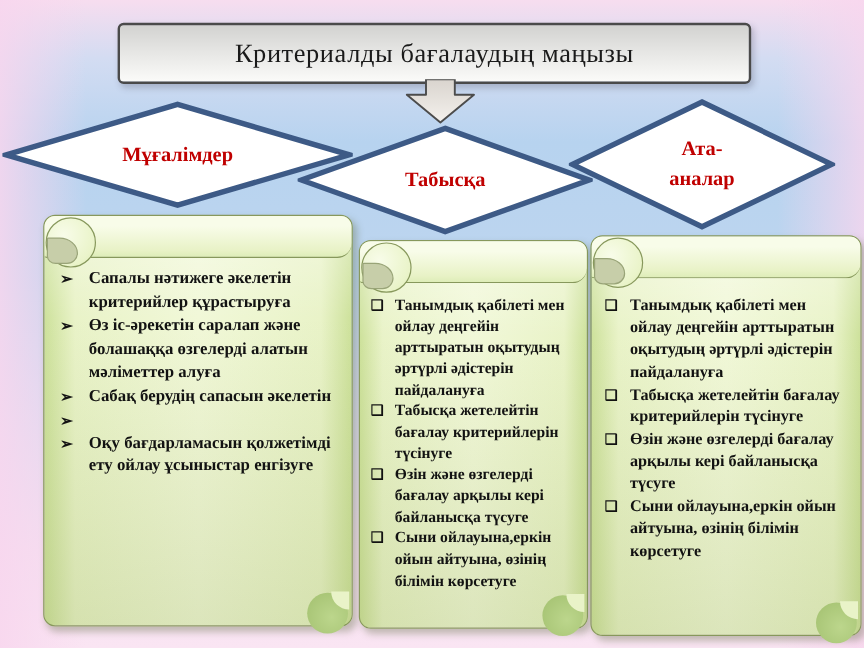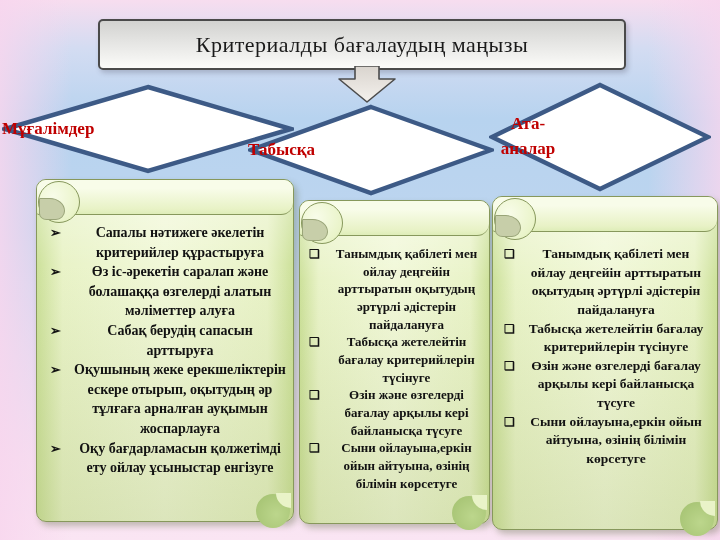--- a/index.html
+++ b/index.html
@@ -15,29 +15,29 @@
     position:absolute;left:98px;top:19px;width:524px;height:47px;
     border:2px solid #4a4a4a;border-radius:5px;
     background:linear-gradient(180deg,#d2d2d0 0%,#e5e5e3 45%,#fbfbf9 100%);
     box-shadow:2px 3px 5px rgba(60,60,80,.25);
     display:flex;align-items:center;justify-content:center;
     font-size:22px;color:#1a1a1a;letter-spacing:.5px;
   }
   
   .arrow{position:absolute;left:336px;top:66px;}
   
-  .diamond{position:absolute;display:flex;align-items:center;justify-content:flex-start;}
+  .diamond{position:absolute;display:flex;align-items:center;justify-content:center;}
   .diamond svg{position:absolute;inset:0;}
   .dlabel{
     position:relative;z-index:2;color:#c00000;font-weight:bold;font-size:17px;
     text-align:center;line-height:1.45;
   }
   .d-teachers{left:2px;top:84px;width:292px;height:90px;}
   .d-students{left:248px;top:104px;width:246px;height:92px;}
-  .d-parents{left:489px;top:82px;width:222px;height:110px;}
+  .d-parents{left:474px;top:82px;width:222px;height:110px;}
   .d-parents .dlabel{width:78px;}
   
   .scroll{
     position:absolute;
     border:1px solid #87985c;border-radius:10px;
     background:
       linear-gradient(180deg, rgba(255,255,255,.4) 0%, rgba(255,255,255,0) 25%, rgba(135,155,75,.20) 100%),
       linear-gradient(90deg, #cde19b 0%, #e9f3c8 10%, #f1f8d8 50%, #e9f3c8 90%, #cde19b 100%);
     box-shadow:3px 4px 6px rgba(90,100,60,.35);
   }
@@ -60,21 +60,21 @@
     position:absolute;bottom:-7px;right:3px;width:34px;height:34px;border-radius:50%;
     background:radial-gradient(circle at 60% 60%, #bcd68c, #a2c06f);
   }
   .curl-br::after{
     content:"";position:absolute;top:-1px;right:-1px;width:15px;height:15px;
     background:#e9f3c8;border-radius:0 0 0 100%;
   }
   .blist{margin:0;list-style:none;color:#121212;font-weight:bold;}
   .blist li{display:flex;margin:0;}
   .bmark{flex:0 0 auto;padding-top:1px;}
-  .btxt{flex:1 1 auto;text-align:center;}
+  .btxt{flex:1 1 auto;}
   .box-teachers{left:36px;top:179px;width:256px;height:341px;}
   .box-teachers .blist{padding:43px 7px 6px 13px;font-size:14px;line-height:1.4;}
   .box-teachers .bmark{width:24px;font-size:13px;}
   .box-students{left:299px;top:200px;width:189px;height:322px;}
   .box-students .blist{padding:44px 5px 6px 9px;font-size:13px;line-height:1.36;}
   .box-students .bmark{width:20px;font-size:12px;}
   .box-parents{left:492px;top:196px;width:224px;height:332px;}
   .box-parents .blist{padding:48px 10px 6px 11px;font-size:13.5px;line-height:1.38;}
   .box-parents .bmark{width:21px;font-size:12px;}
 </style>
@@ -129,26 +129,25 @@
           <span class="btxt">Сапалы нәтижеге әкелетін критерийлер құрастыруға</span>
         </li>
 
         <li>
           <span class="bmark">➢</span>
           <span class="btxt">Өз іс-әрекетін саралап және болашаққа өзгелерді алатын мәліметтер алуға</span>
         </li>
 
         <li>
           <span class="bmark">➢</span>
-          <span class="btxt">Сабақ берудің сапасын арттыруға</span>
-        </li>
-
-        <li>
-          <span class="bmark">➢</span>
-          <span class="btxt">Оқушының жеке ерекшеліктерін ескере отырып, оқытудың әр тұлғаға арналған ауқымын жоспарлауға</span>
+          <span class="btxt">Сабақ берудің сапасын әкелетін</span>
+        </li>
+
+        <li>
+          <span class="bmark">➢</span>
         </li>
 
         <li>
           <span class="bmark">➢</span>
           <span class="btxt">Оқу бағдарламасын қолжетімді ету ойлау ұсыныстар енгізуге</span>
         </li>
       </ul>
   </div>
 
   <div class="scroll box-students">

